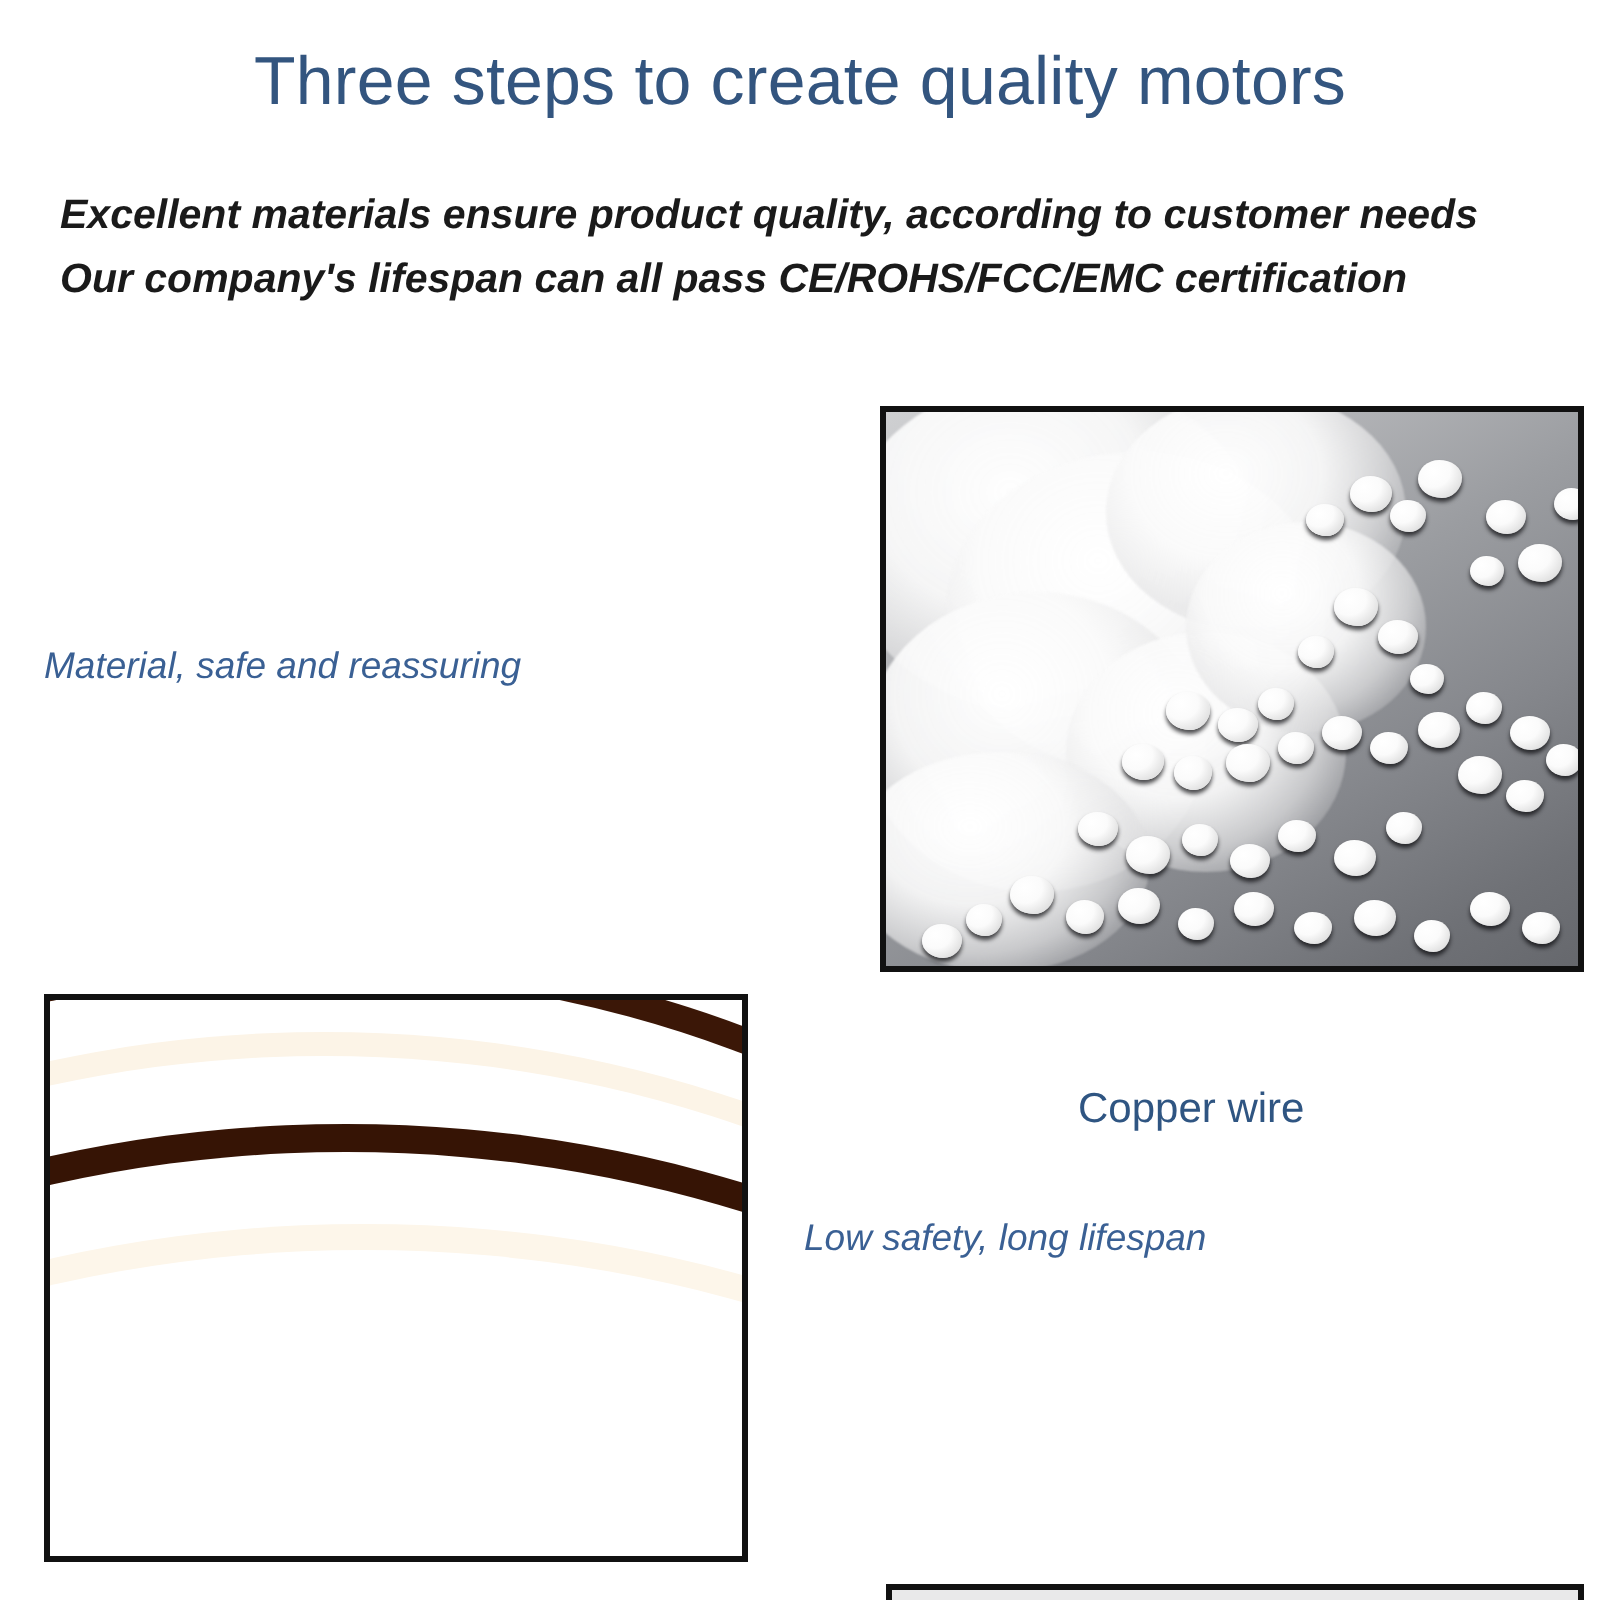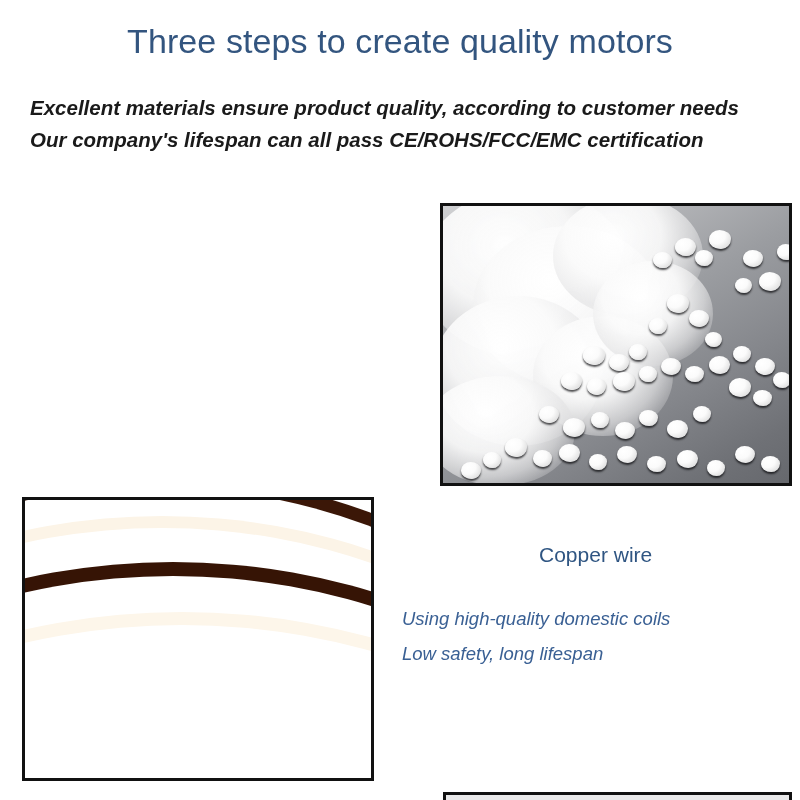--- a/index.html
+++ b/index.html
@@ -194,20 +194,21 @@
 
   <div class="headline">Three steps to create quality motors</div>
 
   <div class="subtitle-block">
     <div class="subtitle-line">Excellent materials ensure product quality, according to customer needs</div>
     <div class="subtitle-line">Our company's lifespan can all pass CE/ROHS/FCC/EMC certification</div>
   </div>
 
 
   <div class="sec-materials-body">
+    <div class="body-line">Material, safe and reassuring</div>
   </div>
 
   <div class="photo photo-plastic">
     <div class="plastic-stage">
 
       <div class="pellet-mass" style="left:-22px; top:-18px; width:210px; height:170px;"></div>
       <div class="pellet-mass" style="left:30px; top:20px; width:190px; height:160px;"></div>
       <div class="pellet-mass" style="left:-10px; top:90px; width:170px; height:150px;"></div>
       <div class="pellet-mass" style="left:110px; top:-10px; width:150px; height:120px;"></div>
       <div class="pellet-mass" style="left:90px; top:110px; width:140px; height:120px;"></div>
@@ -266,21 +267,20 @@
       <div class="pellet" style="left:318px; top:250px; width:19px; height:16px;"></div>
 
       <div class="pellet" style="left:18px; top:256px; width:20px; height:17px;"></div>
       <div class="pellet" style="left:40px; top:246px; width:18px; height:16px;"></div>
     </div>
   </div>
 
   <div class="sec-copper-title">Copper wire</div>
 
   <div class="sec-copper-body">
-    <div class="body-line">Using high-quality domestic coils</div>
     <div class="body-line">Low safety, long lifespan</div>
   </div>
 
   <div class="photo photo-copper">
     <div class="copper-stage">
 
       <div class="copper-arc" style="left:-330px; top:-300px; width:760px; height:690px; border-width:7px; border-top-color:#7d4420; border-left-color:#a5673a;"></div>
       <div class="copper-arc" style="left:-332px; top:-296px; width:770px; height:700px; border-width:5px; border-top-color:#f3e0bf; border-left-color:#f0d9b2;"></div>
       <div class="copper-arc" style="left:-336px; top:-288px; width:784px; height:712px; border-width:7px; border-top-color:#6a3314; border-left-color:#8a4f27;"></div>
       <div class="copper-arc" style="left:-340px; top:-280px; width:800px; height:726px; border-width:6px; border-top-color:#f6e6cb; border-left-color:#f2dcb8;"></div>

